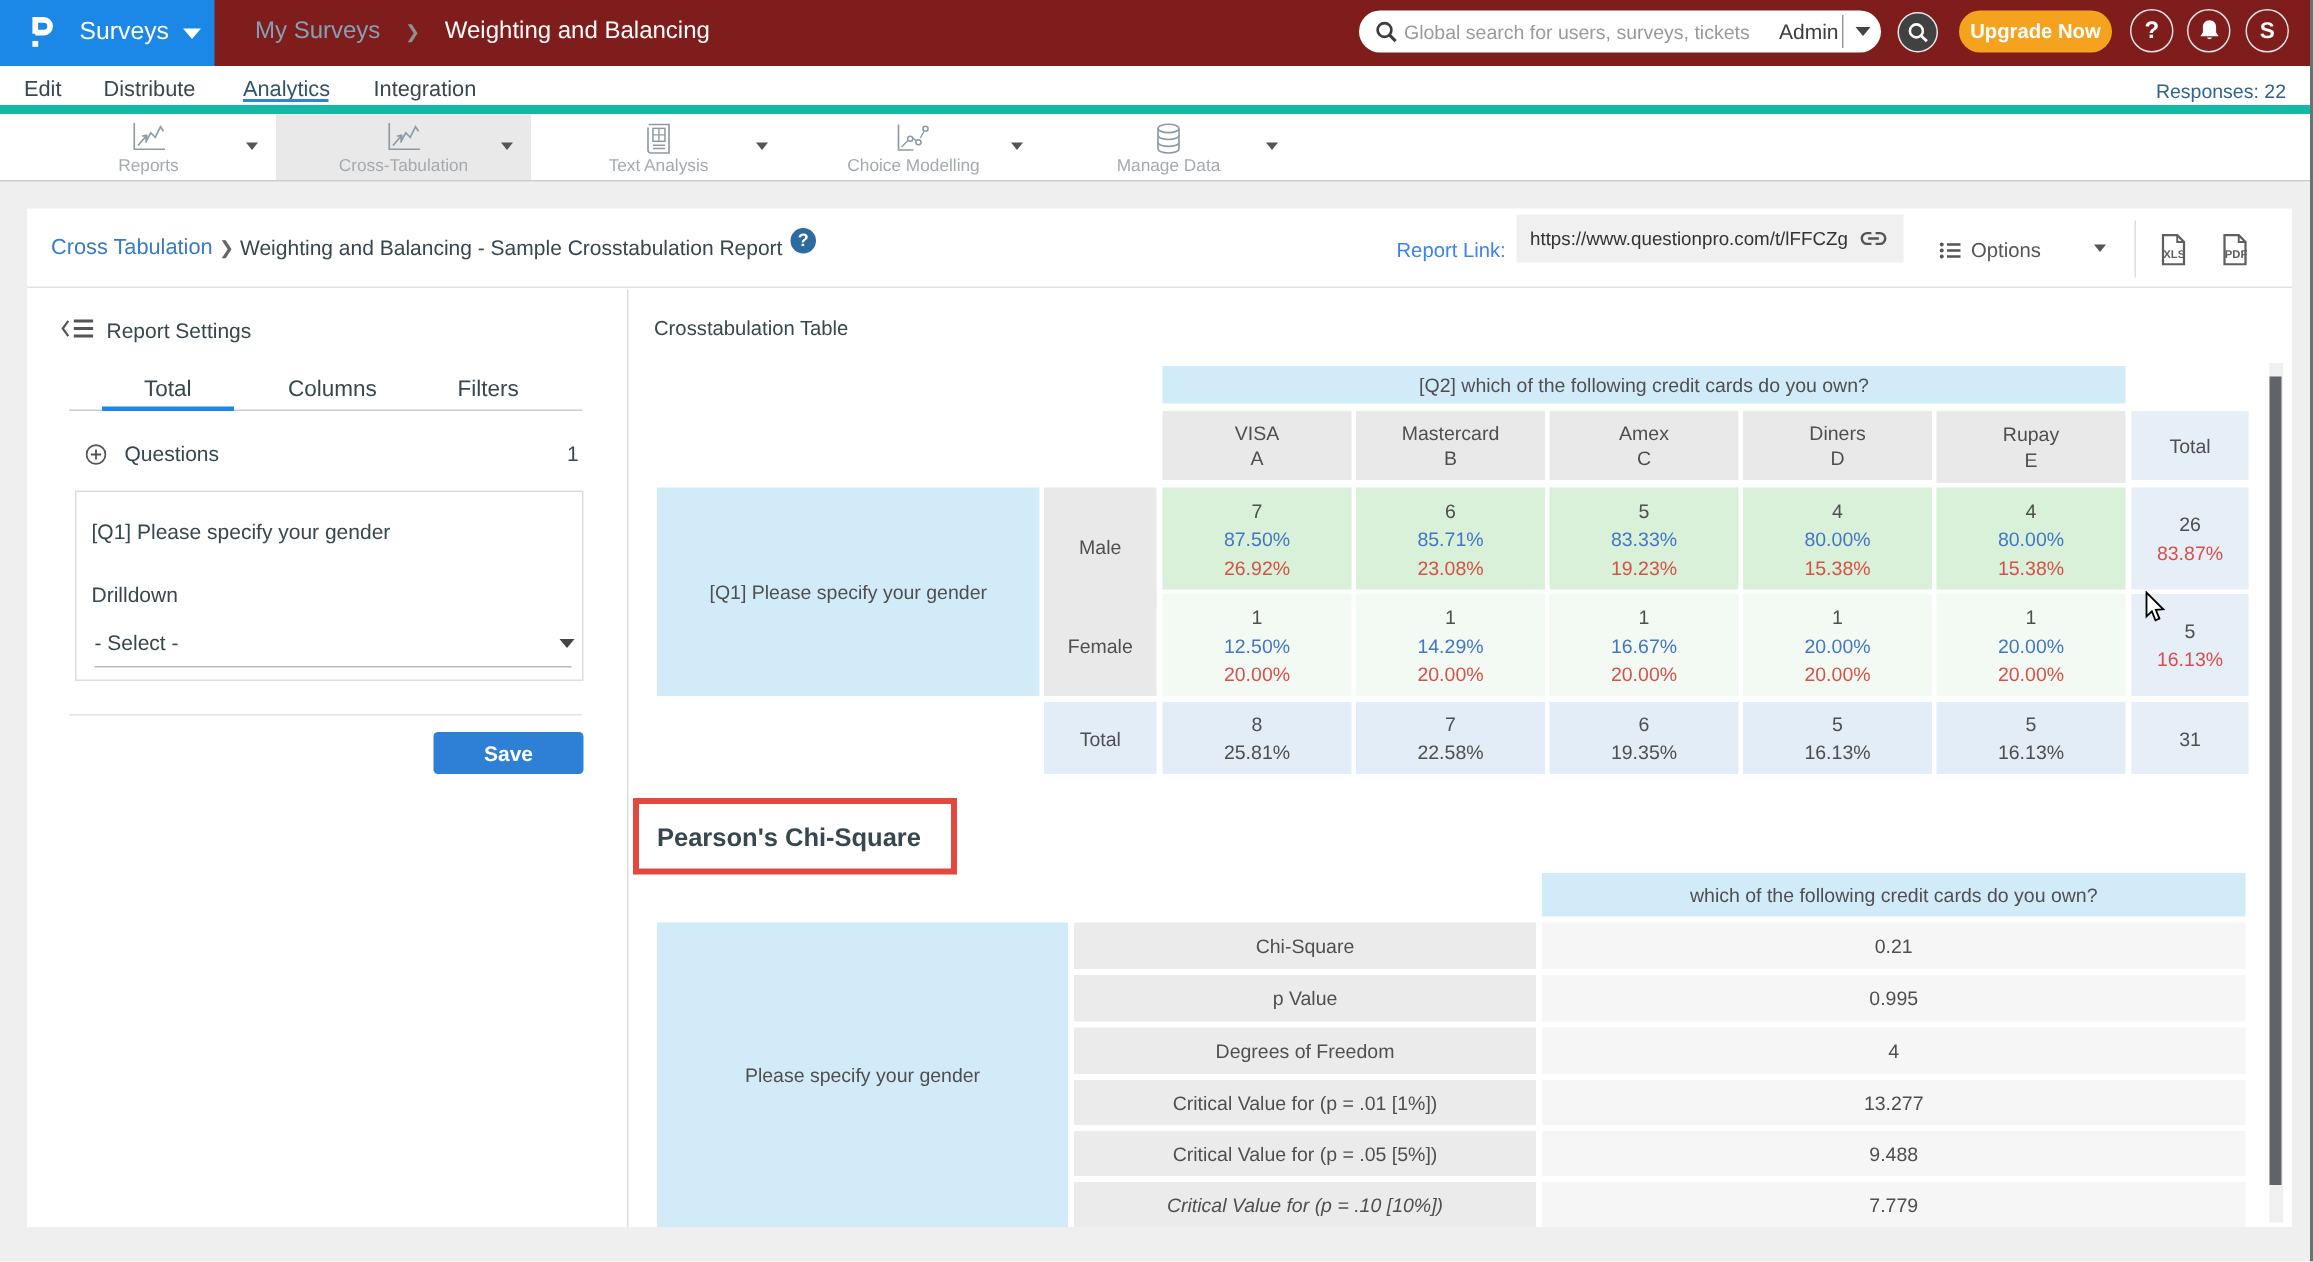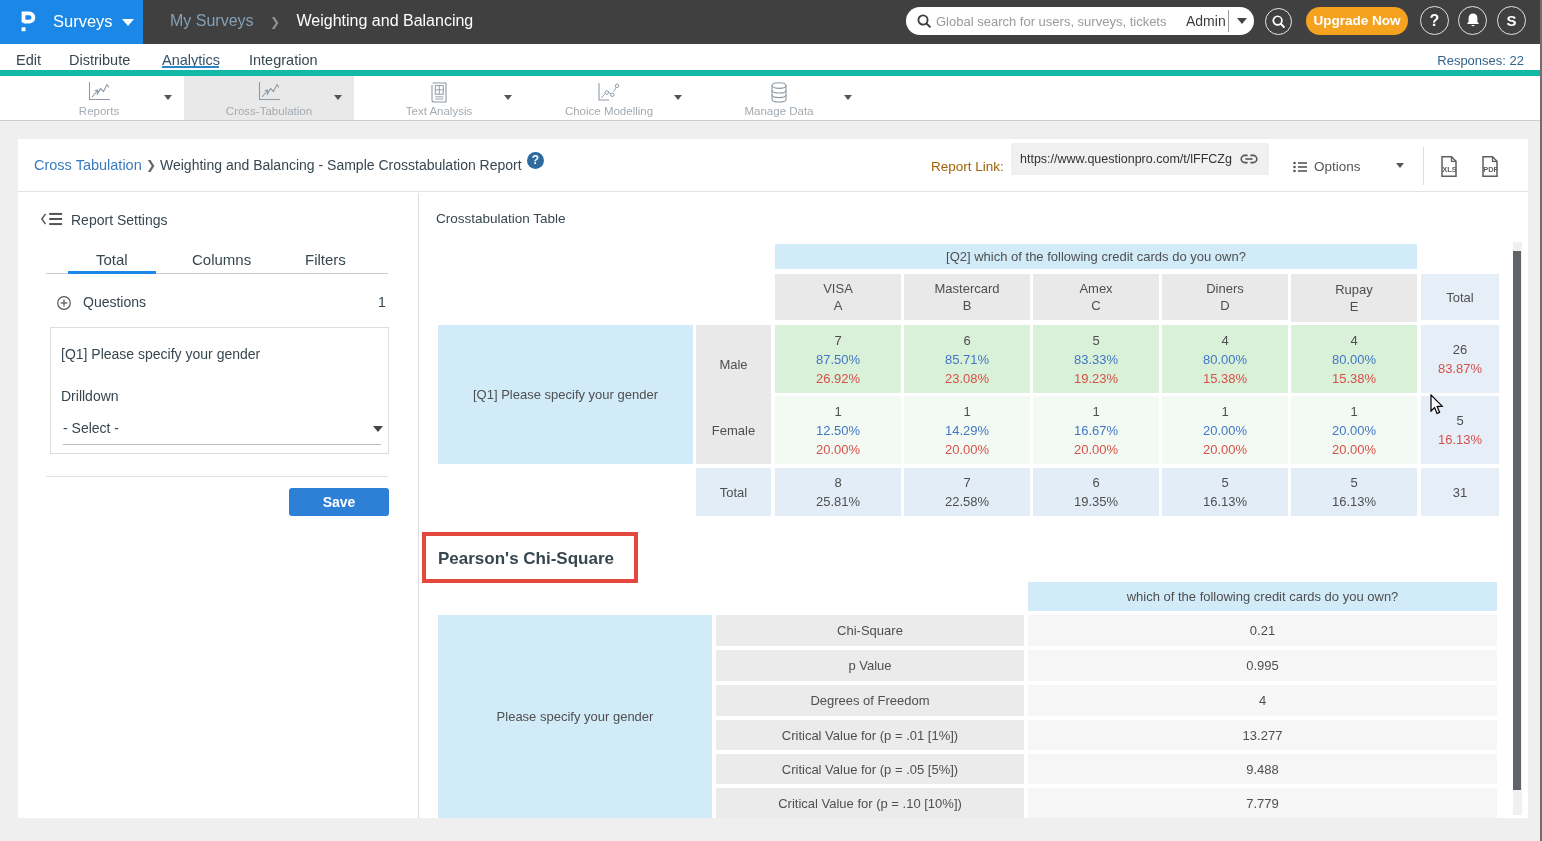--- a/index.html
+++ b/index.html
@@ -1,20 +1,20 @@
 <!DOCTYPE html>
 <html><head>
 <meta charset="utf-8">
 <style>
 * { margin:0; padding:0; box-sizing:border-box; }
 html,body { width:1542px; height:841px; overflow:hidden; }
 body { font-family:"Liberation Sans",sans-serif; background:#efefef; position:relative; }
 
 
-#topbar { position:absolute; top:0; left:0; width:1542px; height:58px; background:#404040; }
+#topbar { position:absolute; top:0; left:0; width:1542px; height:58px; background:#7f1d1d; }
 #logo { position:absolute; left:0; top:0; width:143px; height:44px; background:#1b87e6; }
 #logo .ptext { position:absolute; left:21px; top:10px; }
 #logo .sur { position:absolute; left:53px; top:12px; color:#fff; font-size:16.5px; }
 #logo .caret { position:absolute; left:122px; top:19px; }
 .caret-d { width:0; height:0; border-left:5px solid transparent; border-right:5px solid transparent; border-top:6px solid #444; display:inline-block; }
 .caret-g { width:0; height:0; border-left:4.5px solid transparent; border-right:4.5px solid transparent; border-top:5.5px solid #555; display:inline-block; }
 #crumb-top { position:absolute; left:170px; top:12px; font-size:16px; color:#84a0b5; }
 #crumb-top .chev { color:#909090; margin:0 12px; font-size:12px; }
 #crumb-top .white { color:#fdfdfd; }
 
@@ -40,21 +40,21 @@
 .tool .tlabel { position:absolute; left:0; right:0; top:29px; text-align:center; font-size:11.5px; color:#a3abb1; }
 .tool .tcaret { position:absolute; top:19px; }
 
 
 #card { position:absolute; left:18px; top:139px; width:1510px; height:679px; background:#fff; }
 #bc-row { position:absolute; left:0; top:0; width:1510px; height:53px; border-bottom:1px solid #e2e2e2; }
 #bc-row .bc1 { position:absolute; left:16px; top:18px; font-size:14.5px; color:#3a7bbf; }
 #bc-row .chev { position:absolute; left:128px; top:19px; font-size:12px; color:#666; }
 #bc-row .bc2 { position:absolute; left:142px; top:18px; font-size:14px; color:#37474f; }
 #bc-row .help { position:absolute; left:509px; top:13px; width:17px; height:17px; border-radius:50%; background:#2d6a9f; color:#fff; font-size:12px; font-weight:bold; text-align:center; line-height:17px; }
-#bc-row .rl-label { position:absolute; left:913px; top:20px; font-size:13.5px; color:#a16207; }
+#bc-row .rl-label { position:absolute; left:913px; top:20px; font-size:13.5px; color:#3b82f6; }
 #bc-row .rl-box { position:absolute; left:993px; top:4px; width:258px; height:32px; background:#f0f0f0; }
 #bc-row .rl-box .url { position:absolute; left:9px; top:9px; font-size:12.5px; color:#333; }
 #bc-row .opt { position:absolute; left:1296px; top:20px; font-size:13.5px; color:#555; }
 #bc-row .opt-caret { position:absolute; left:1378px; top:24px; }
 #bc-row .vdiv { position:absolute; left:1405px; top:8px; width:1px; height:38px; background:#ddd; }
 
 
 #leftpanel { position:absolute; left:0; top:54px; width:401px; height:625px; border-right:1px solid #ddd; }
 .lp-title { position:absolute; left:53px; top:19px; font-size:14px; color:#37474f; }
 .lp-tab { position:absolute; top:58px; font-size:15px; color:#37474f; }
@@ -391,21 +391,21 @@
     </div>
 <div class="cell c-center c-pval" style="left:1028px;top:720px;width:469px;height:30px;">
       <div style="text-align:center;">13.277</div>
     </div>
 <div class="cell c-center c-pgray" style="left:716px;top:754px;width:308px;height:30px;">
       <div style="text-align:center;">Critical Value for (p = .05 [5%])</div>
     </div>
 <div class="cell c-center c-pval" style="left:1028px;top:754px;width:469px;height:30px;">
       <div style="text-align:left;">9.488</div>
     </div>
-<div class="cell c-center c-pgray" style="left:716px;top:788px;width:308px;height:30px;">
+<div class="cell c-center c-pgray" style="left:716px;top:788px;width:308px;height:30px;font-style:italic;">
       <div style="text-align:center;">Critical Value for (p = .10 [10%])</div>
     </div>
 <div class="cell c-center c-pval" style="left:1028px;top:788px;width:469px;height:30px;">
       <div style="text-align:center;">7.779</div>
     </div>
 </div>
 
 <div id="sb-track"></div>
 <div id="sb-thumb"></div>
 <div id="right-edge"></div>

